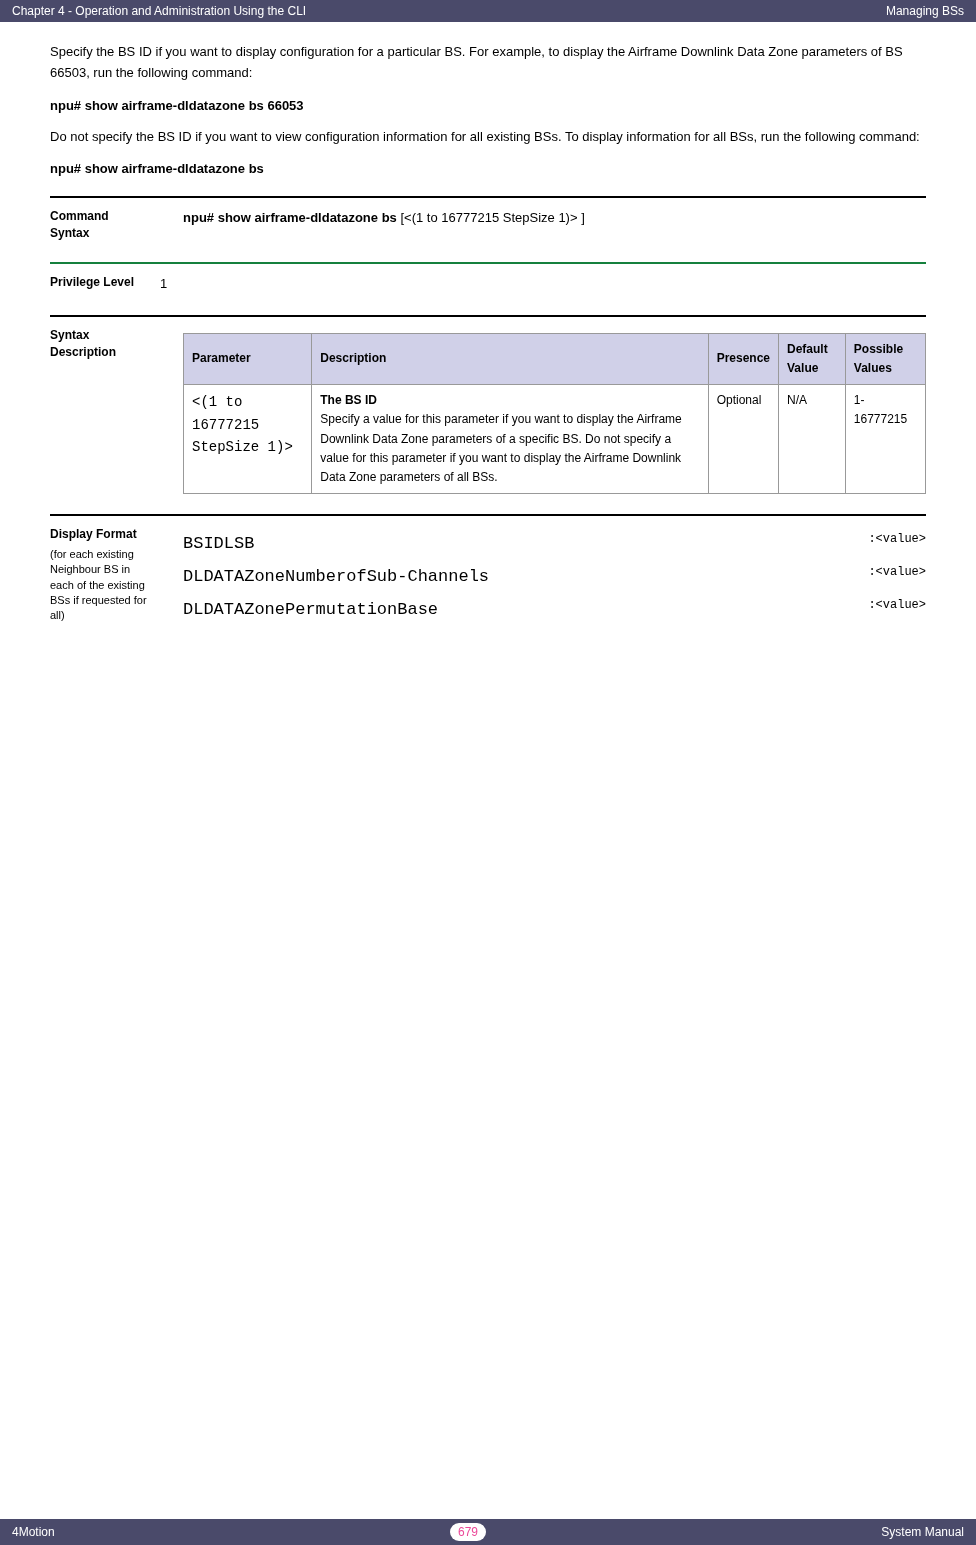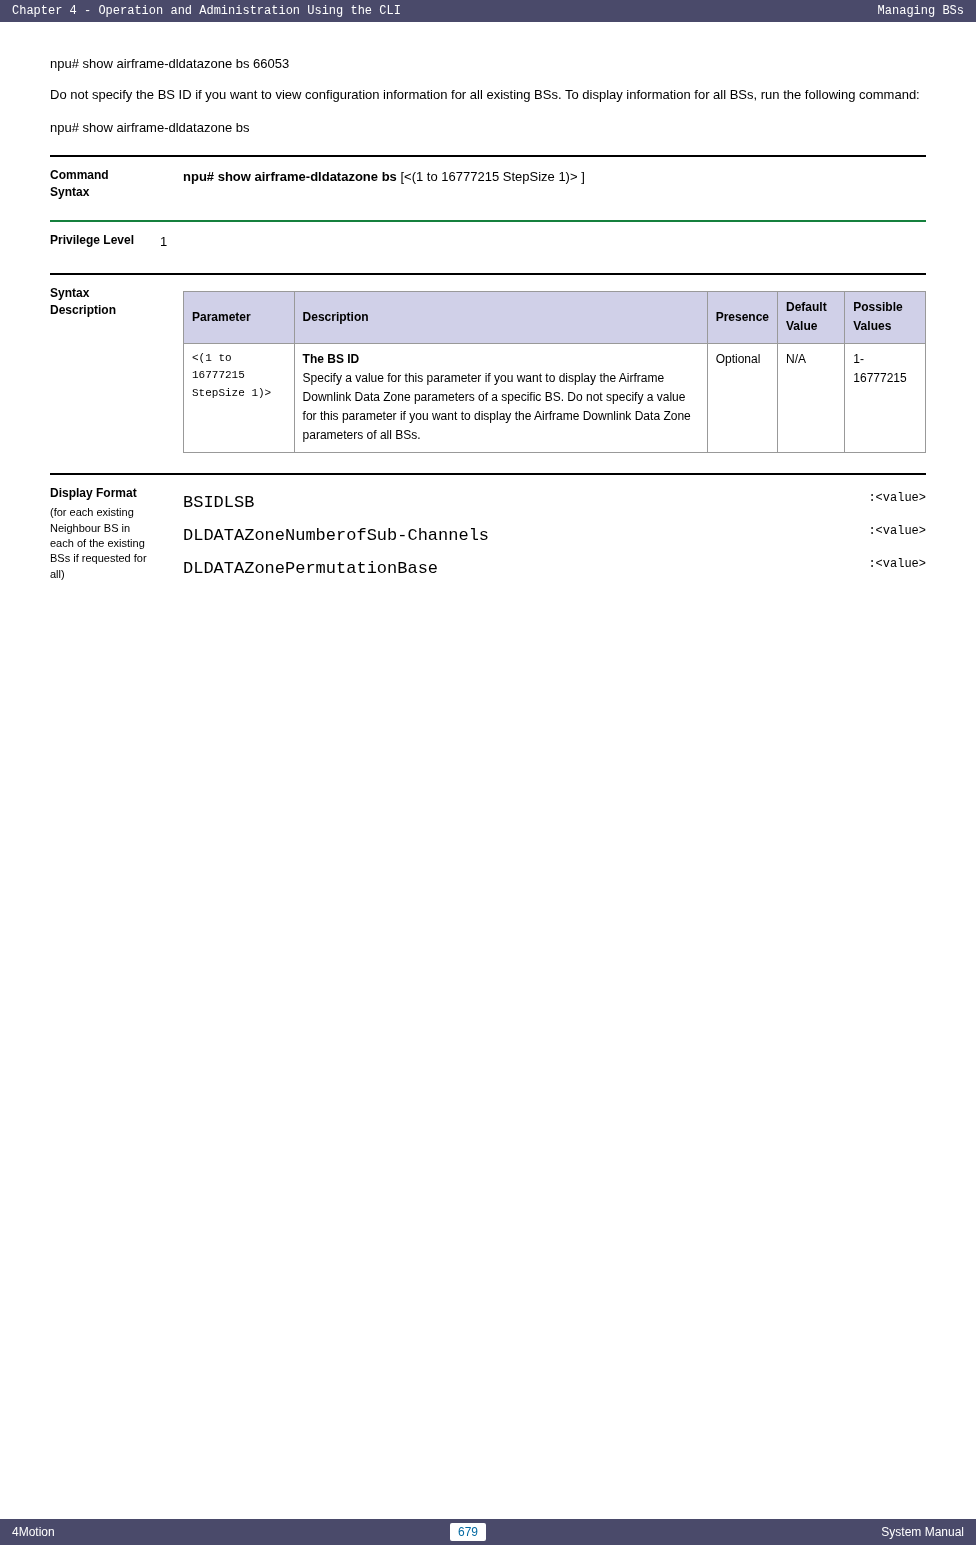--- a/index.html
+++ b/index.html
@@ -15,60 +15,59 @@
 
     
     .header-bar {
       display: flex;
       justify-content: space-between;
       align-items: center;
       background: #4a4a6a;
       color: #fff;
       padding: 4px 12px;
       font-size: 12px;
-      font-family: Liberation Mono, monospace;
     }
 
     
     .footer-bar {
       display: flex;
       justify-content: space-between;
       align-items: center;
       background: #4a4a6a;
       color: #fff;
       padding: 4px 12px;
       font-size: 12px;
       position: absolute;
       bottom: 0;
       left: 0;
       right: 0;
     }
 
     .footer-page-num {
       background: #fff;
-      color: #0369a1;
+      color: #ec4899;
       padding: 2px 8px;
       font-size: 12px;
-      border-radius: 2px;
+      border-radius: 9px;
     }
 
     
     .main-content {
       padding: 20px 50px 60px 50px;
     }
 
     
     .intro-text {
       margin-bottom: 12px;
       line-height: 1.6;
       font-size: 13px;
     }
 
     .command-highlight {
-      font-weight: normal;
+      font-weight: bold;
       font-size: 13px;
       margin: 14px 0;
     }
 
     
     .section-row {
       display: flex;
       border-top: 2px solid #000;
       padding-top: 10px;
       margin-top: 20px;
@@ -152,20 +151,21 @@
 </head>
 <body>
 
 <div class="header-bar">
   <span>Chapter 4 - Operation and Administration Using the CLI</span>
   <span>Managing BSs</span>
 </div>
 
 <div class="main-content">
 
+  <p class="intro-text">Specify the BS ID if you want to display configuration for a particular BS. For example, to display the Airframe Downlink Data Zone parameters of BS 66503, run the following command:</p>
 
   <p class="command-highlight">npu# show airframe-dldatazone bs 66053</p>
 
   <p class="intro-text">Do not specify the BS ID if you want to view configuration information for all existing BSs. To display information for all BSs, run the following command:</p>
 
   <p class="command-highlight">npu# show airframe-dldatazone bs</p>
 
   <div class="section-row">
     <div class="section-label">Command Syntax</div>
     <div class="section-content">
@@ -189,21 +189,21 @@
           <tr>
             <th>Parameter</th>
             <th>Description</th>
             <th>Presence</th>
             <th>Default Value</th>
             <th>Possible Values</th>
           </tr>
         </thead>
         <tbody>
           <tr>
-            <td style="font-family:'Courier New',monospace; font-size:11px;">&lt;(1 to 16777215 StepSize 1)&gt;</td>
+            <td style="font-family:'Courier New',monospace; font-size:14px;">&lt;(1 to 16777215 StepSize 1)&gt;</td>
             <td>
               <strong>The BS ID</strong>
               <br>
               <span>Specify a value for this parameter if you want to display the Airframe Downlink Data Zone parameters of a specific BS. Do not specify a value for this parameter if you want to display the Airframe Downlink Data Zone parameters of all BSs.</span>
             </td>
             <td>Optional</td>
             <td>N/A</td>
             <td>1-16777215</td>
           </tr>
         </tbody>

